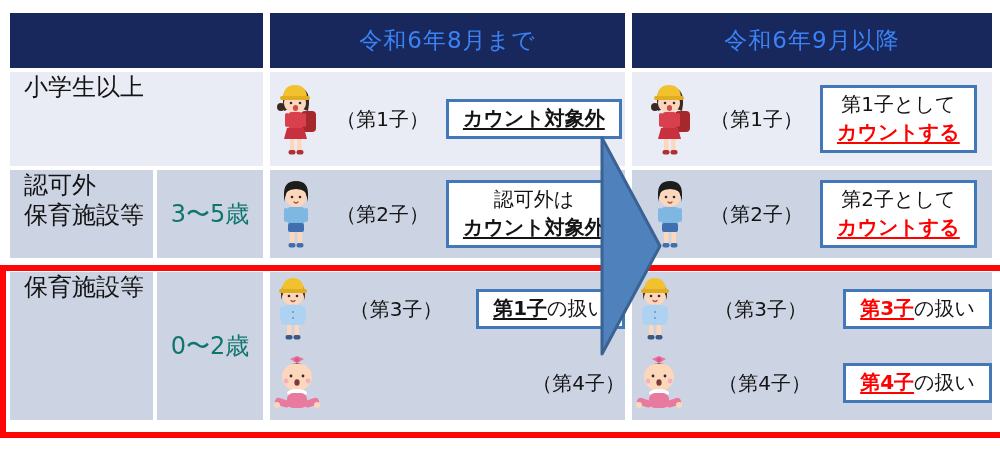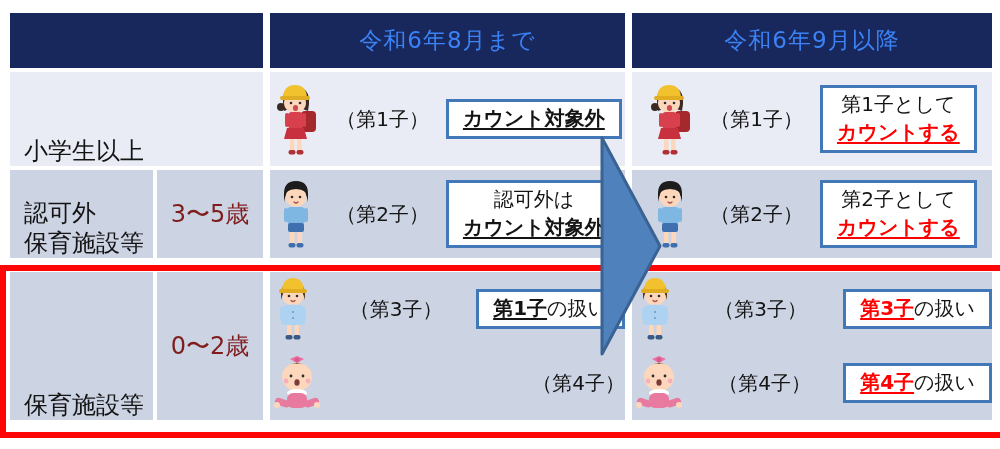--- a/index.html
+++ b/index.html
@@ -3,23 +3,23 @@
 <meta charset="utf-8">
 <style>
   html,body{margin:0;padding:0;background:#fff;}
   .stage{position:relative;width:1000px;height:449px;background:#ffffff;
          font-family:"DejaVu Sans","Liberation Sans",sans-serif;overflow:hidden;}
   .cell{position:absolute;box-sizing:border-box;}
   .navy{background:#18285c;color:#3b82f6;display:flex;align-items:center;justify-content:center;
         font-size:23px;letter-spacing:1px;}
   .light{background:#e9ecf4;}
   .shaded{background:#ccd3e3;}
-  .labelcell{display:flex;flex-direction:column;justify-content:flex-end;align-items:flex-start;
+  .labelcell{display:flex;flex-direction:column;justify-content:flex-start;align-items:flex-start;
              padding-left:14px;font-size:24px;color:#141414;line-height:1.25;}
-  .agecell{display:flex;align-items:center;justify-content:center;font-size:24px;color:#7f1d1d;}
+  .agecell{display:flex;align-items:center;justify-content:center;font-size:24px;color:#0f766e;}
   .content{display:flex;align-items:center;justify-content:center;gap:17px;}
   .subrow{position:absolute;left:0;width:100%;height:74px;display:flex;align-items:center;
           justify-content:space-between;gap:5px;}
   .childtag{font-size:20px;color:#141414;white-space:nowrap;}
   .rulebox{background:#ffffff;border:3px solid #4277b8;padding:3px 14px;text-align:center;
            font-size:20px;color:#141414;line-height:1.38;white-space:nowrap;}
   .em-b{font-weight:bold;text-decoration:underline;text-underline-offset:3px;}
   .em-r{font-weight:bold;color:#ff0000;text-decoration:underline;text-underline-offset:3px;}
   .redframe{position:absolute;left:0;top:265px;width:996px;height:161px;
             border:6px solid #fe0606;z-index:5;}

